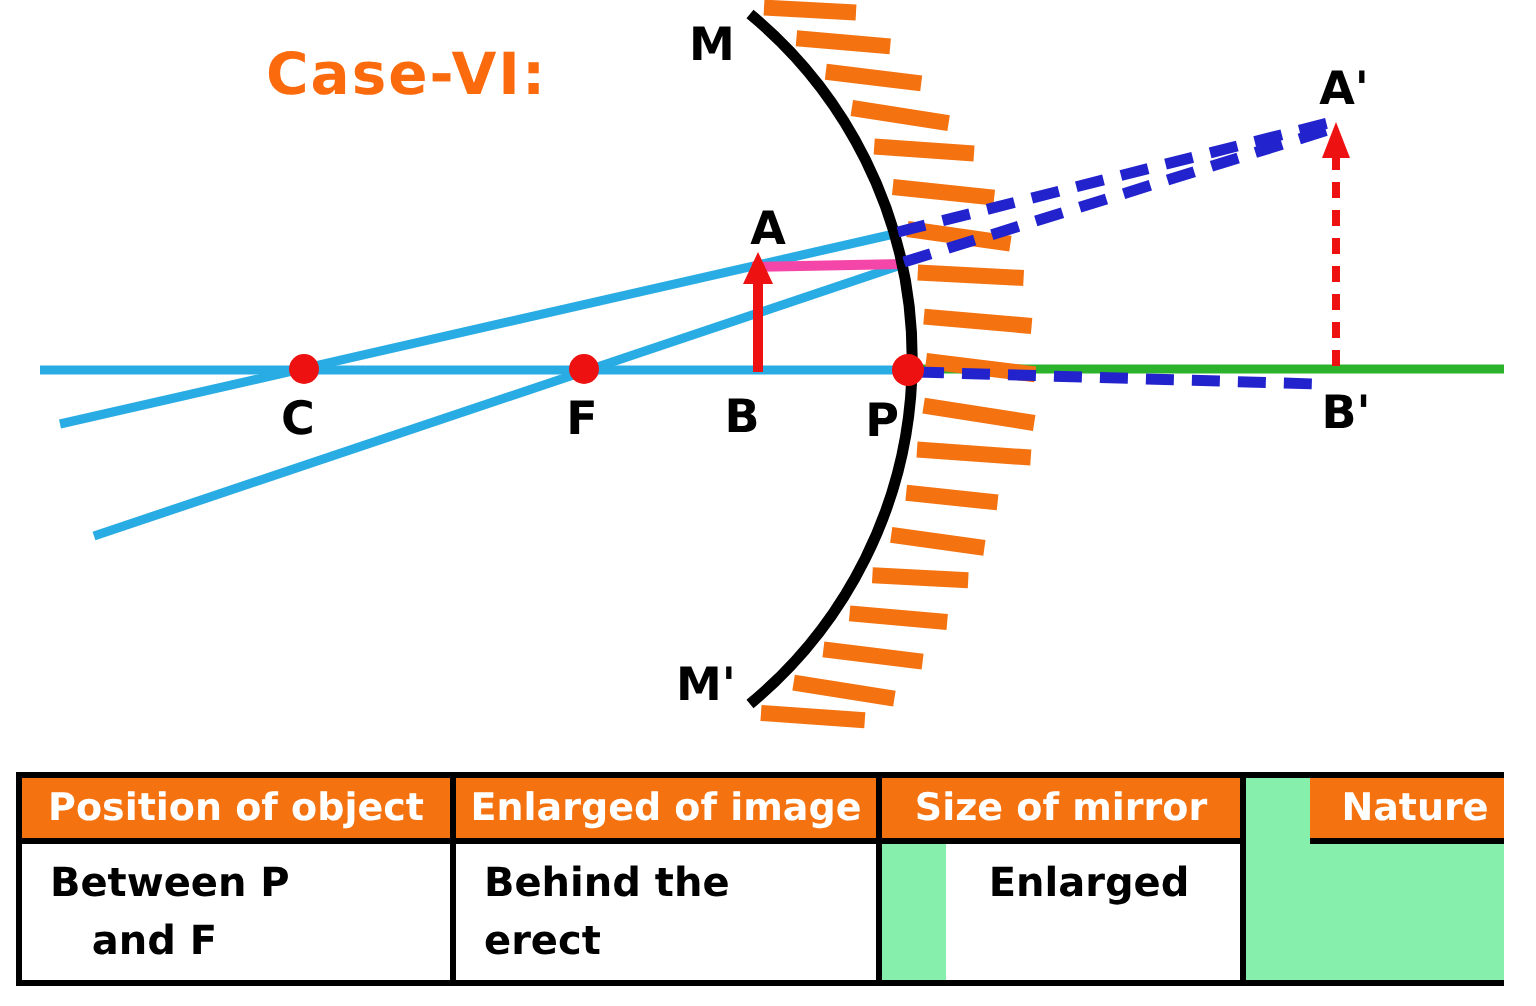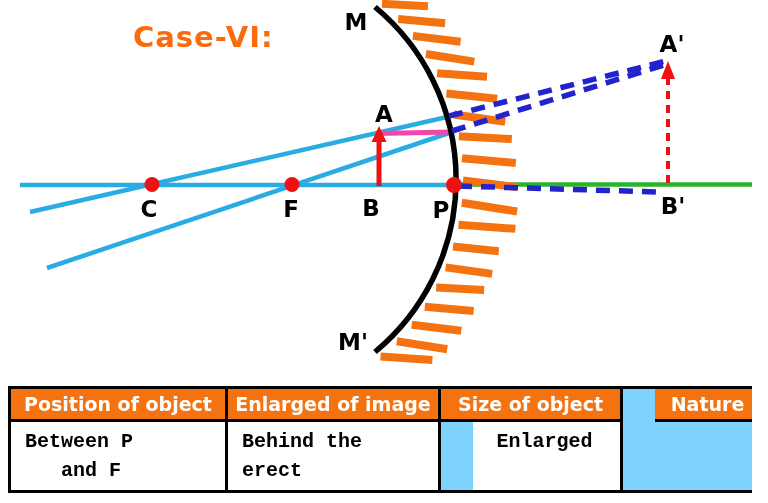--- a/index.html
+++ b/index.html
@@ -24,33 +24,33 @@
   .red-dash{stroke:var(--red);stroke-width:4;stroke-dasharray:8 6;fill:none;}
   .red-fill{fill:var(--red);stroke:none;}
   .mirror-arc{stroke:#000;stroke-width:5.5;fill:none;}
   #hatch line{stroke:var(--orange);stroke-width:8;stroke-linecap:butt;}
   .dot{fill:var(--red);}
   .lbl{font-family:"DejaVu Sans",sans-serif;font-size:23px;font-weight:bold;fill:#000;text-anchor:middle;}
 
   
   .info-table{
     position:absolute;left:8px;top:386px;width:755px;height:107px;
-    border:3px solid #000;box-sizing:border-box;background:#7dd3fc;
+    border:3px solid #000;box-sizing:border-box;background:#86efac;
     display:grid;grid-template-columns:217px 213px 182px auto;grid-template-rows:33px auto;
   }
   .info-table .cell{box-sizing:border-box;border-right:3px solid #000;}
   .info-table .cell.last{border-right:none;margin-left:32px;}
   .info-table .th{
     background:var(--orange);color:#fff;border-bottom:3px solid #000;
     display:flex;align-items:center;justify-content:center;
     font-size:19px;font-weight:bold;white-space:nowrap;
   }
   .info-table .td{
     background:#fff;color:#000;padding:5px 8px 0 14px;
-    font-size:20px;font-weight:bold;white-space:pre-wrap;line-height:1.45;font-family:Liberation Mono, monospace;
+    font-size:20px;font-weight:bold;white-space:pre-wrap;line-height:1.45;
   }
   .info-table .td.center{text-align:center;padding-left:4px;margin-left:32px;}
 </style>
 </head>
 <body>
 
 <div class="stage">
 
   <div class="case-title">Case-VI:</div>
 
@@ -106,21 +106,21 @@
     <text class="lbl" x="441" y="218">P</text>
     <text class="lbl" x="149" y="217">C</text>
     <text class="lbl" x="291" y="217">F</text>
     <text class="lbl" x="672" y="52">A'</text>
     <text class="lbl" x="673" y="214">B'</text>
   </svg>
 
   <div class="info-table">
     <div class="cell th">Position of object</div>
     <div class="cell th">Enlarged of image</div>
-    <div class="cell th">Size of object</div>
+    <div class="cell th">Size of mirror</div>
     <div class="cell th last">Nature</div>
 
     <div class="cell td">Between P
    and F</div>
     <div class="cell td">Behind the
 erect</div>
     <div class="cell td center">Enlarged</div>
   </div>
 
 </div>

